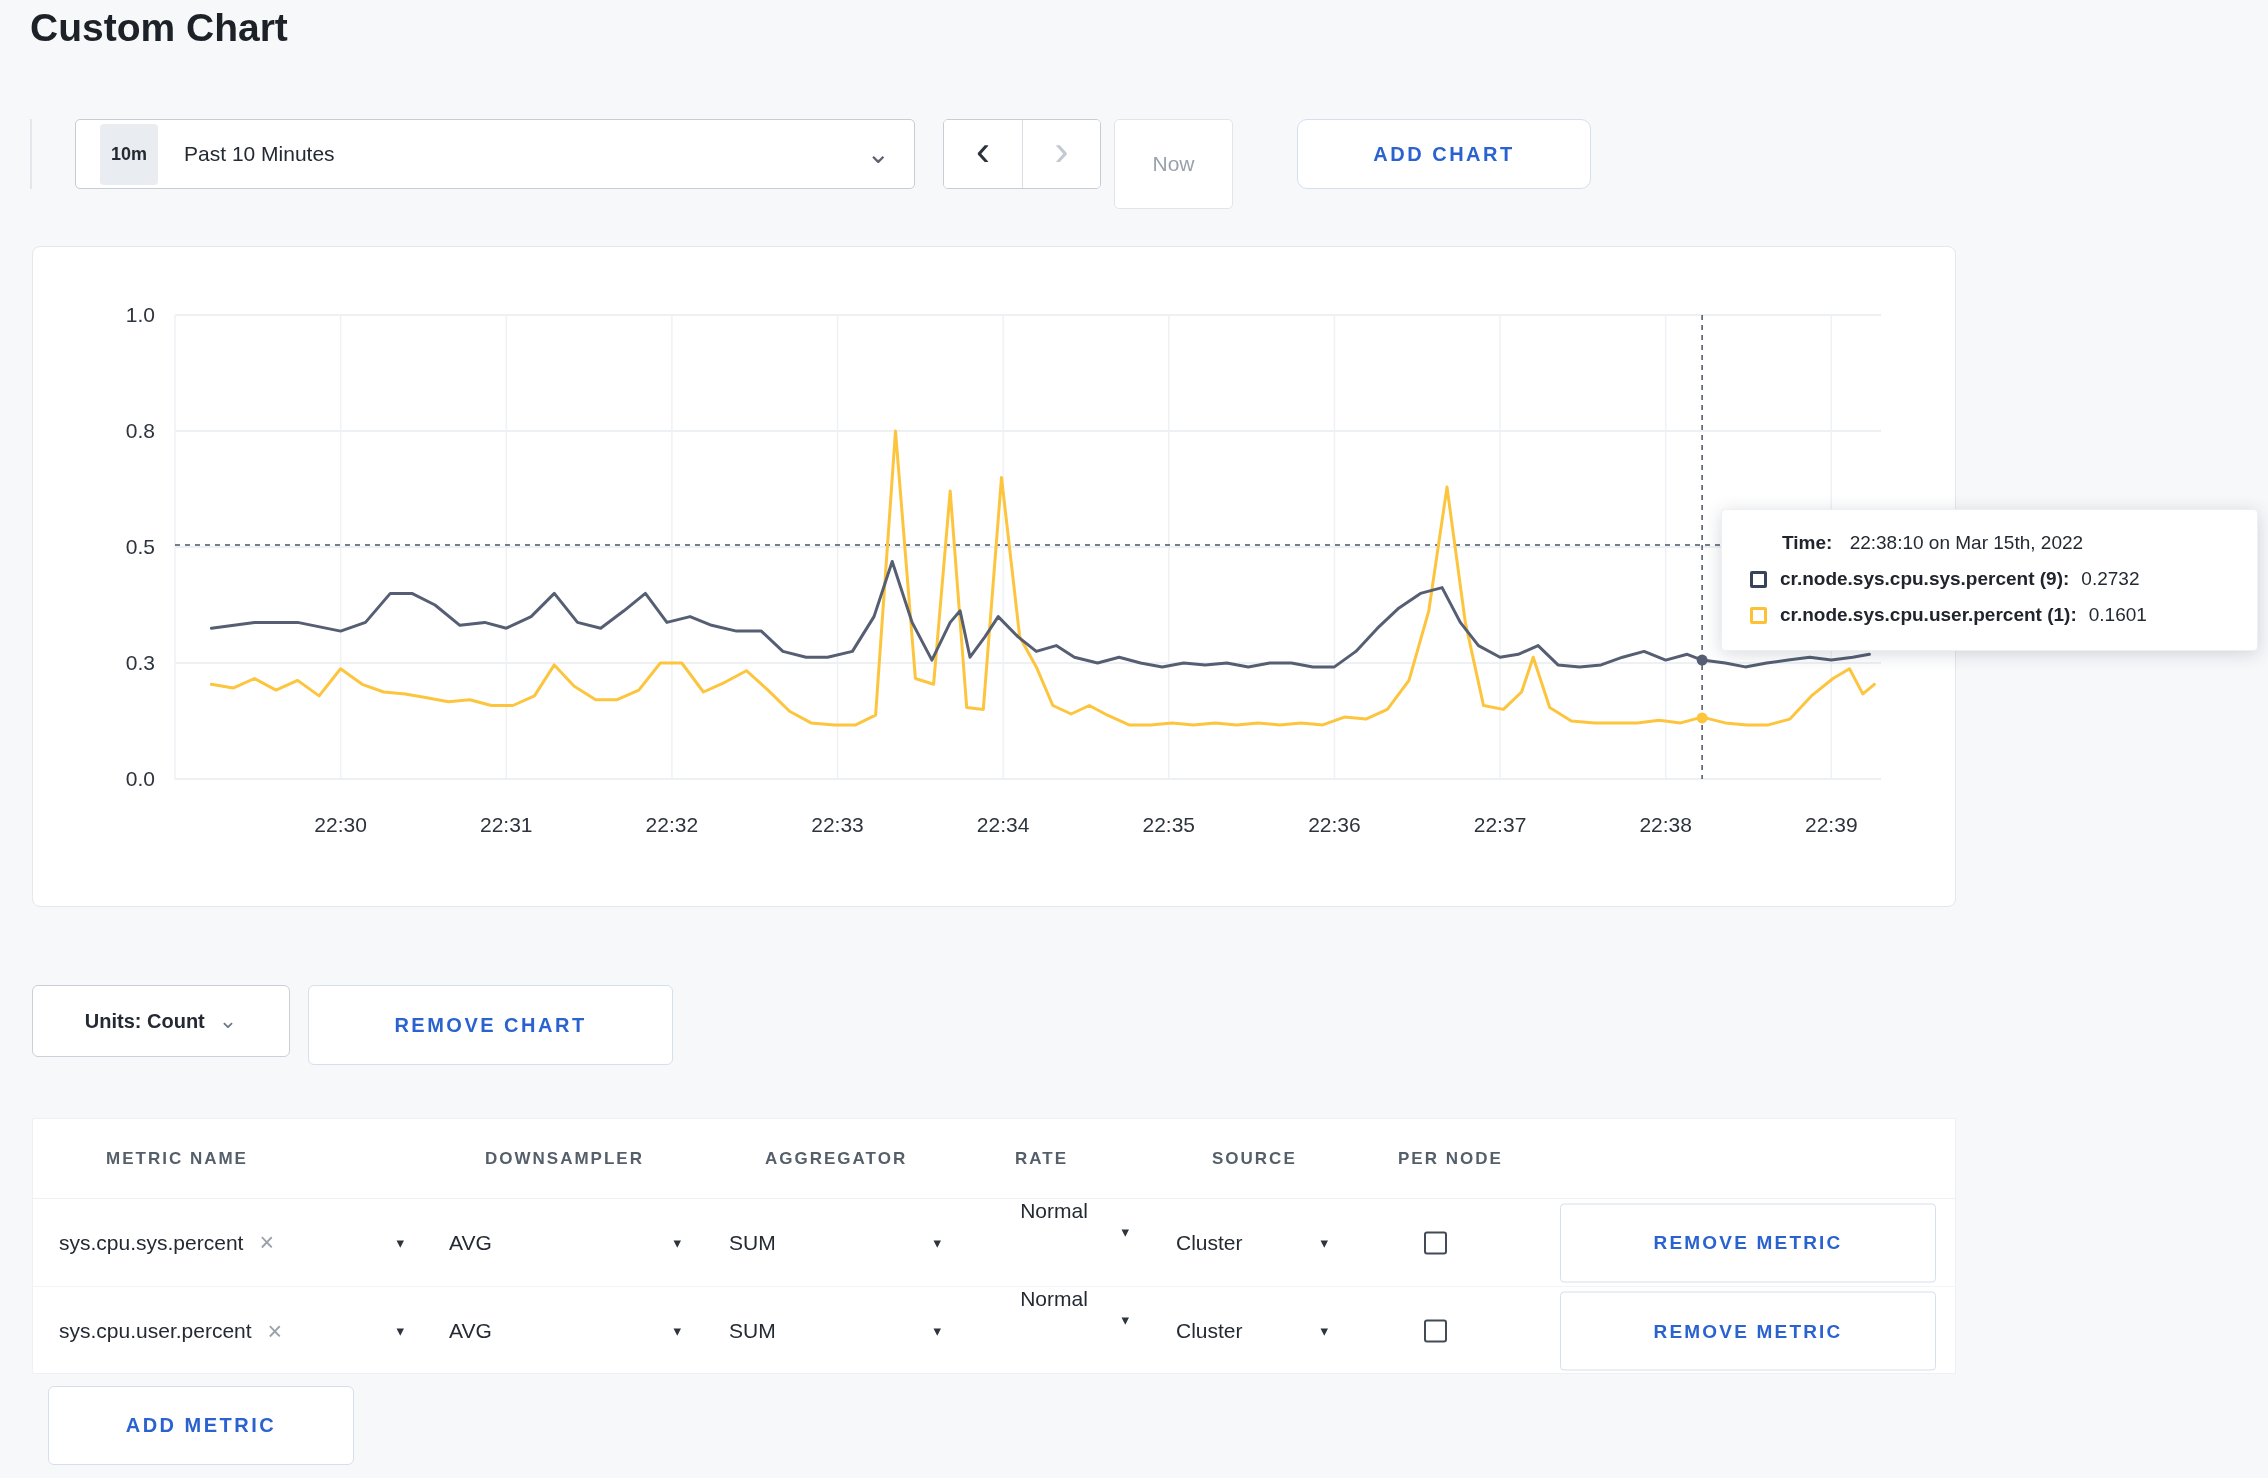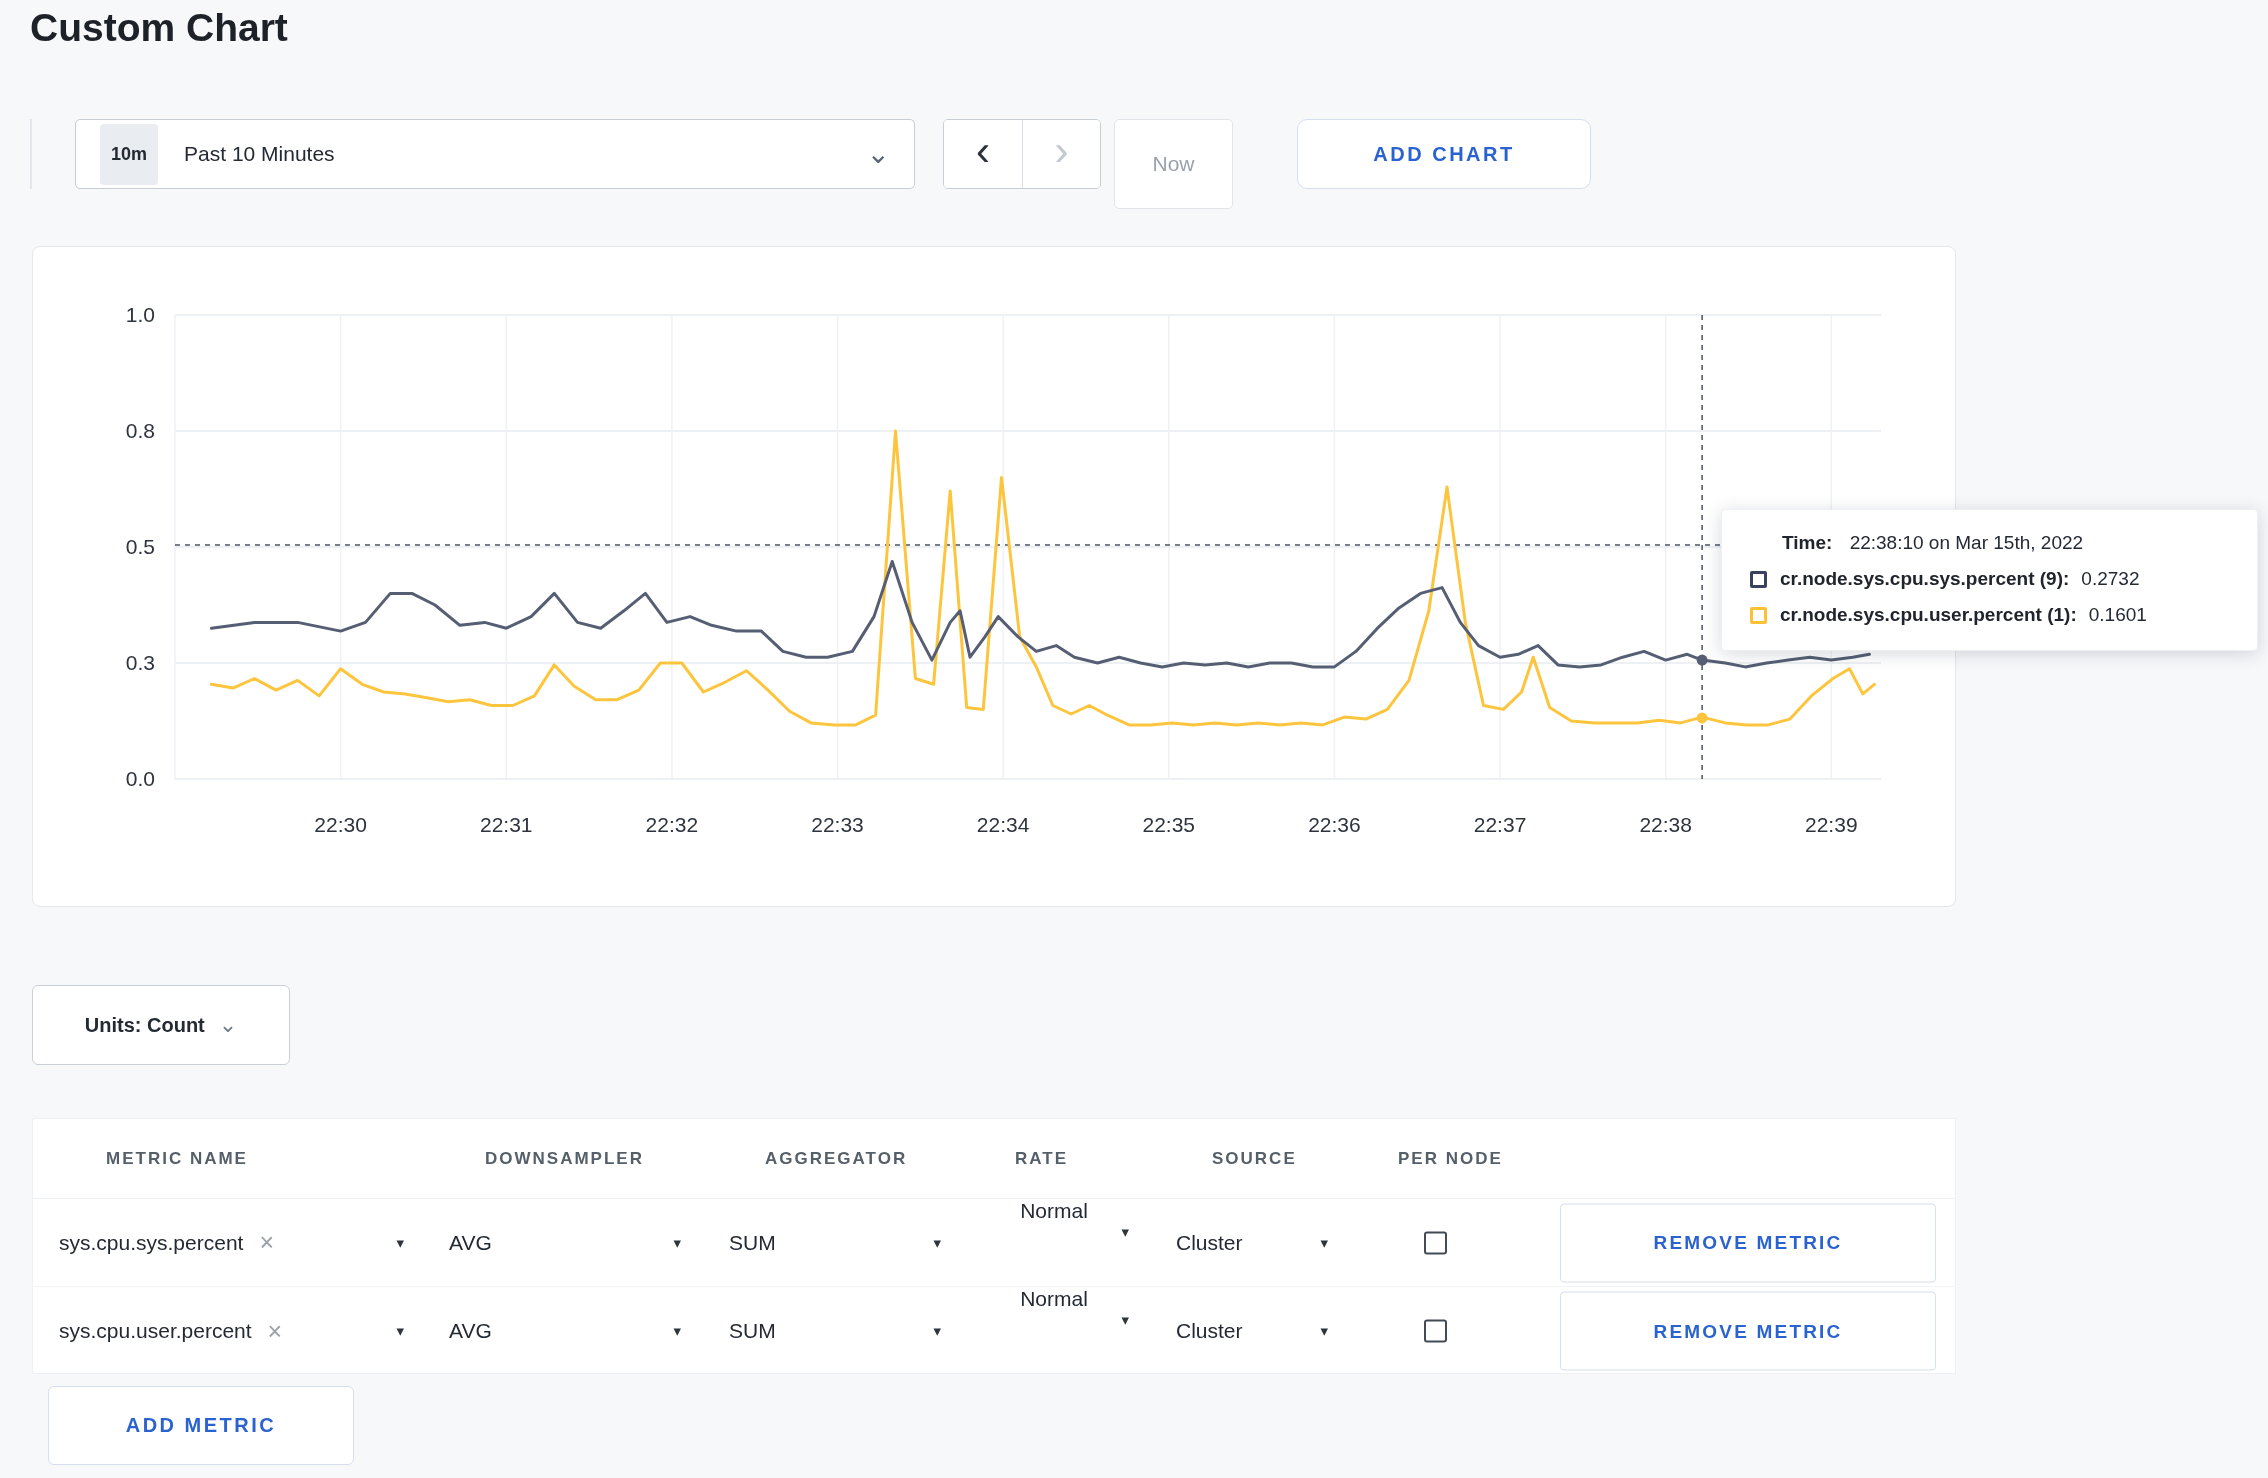--- a/index.html
+++ b/index.html
@@ -46,21 +46,21 @@
   
   .tooltip { position:absolute; left:1721px; top:509px; width:537px; background:#fff; border:1px solid #edeff2;
     border-radius:4px; box-shadow:0 3px 18px rgba(40,50,70,0.18); padding:22px 28px 24px 28px; z-index:5; }
   .tt-time { margin-left:32px; font-size:19px; }
   .tt-row { display:flex; align-items:center; margin-top:14px; font-size:19px; }
   .tt-label { font-weight:700; color:#20242c; font-size:19px; }
   .tt-val { margin-left:12px; font-size:19px; color:#242a33; }
   .swatch { width:17px; height:17px; border:3px solid #888; border-radius:2px; background:#fff; margin-right:13px; flex:none; }
 
   
-  .units-btn { position:absolute; left:32px; top:985px; width:258px; height:80px; background:#fff;
+  .units-btn { position:absolute; left:32px; top:985px; width:258px; height:72px; background:#fff;
     border:1px solid #c9d0d8; border-radius:6px; display:flex; align-items:center; justify-content:center; gap:14px;
     font-size:20px; font-weight:700; color:#242a33; }
   .units-chev { color:#707a86; font-size:22px; font-weight:400; line-height:1; }
   .remove-chart-btn { position:absolute; left:308px; top:985px; width:365px; height:80px; font-size:20px; border-radius:6px; }
 
   
   .table-card { position:absolute; left:32px; top:1118px; width:1924px; height:256px; background:#fff;
     border:1px solid #eef0f3; border-radius:2px; }
   .t-head { position:relative; height:80px; border-bottom:1px solid #eef1f4; }
   .t-head span { position:absolute; top:50%; transform:translateY(-50%); font-size:17px; font-weight:700;
@@ -168,20 +168,21 @@
       <span class="tt-label">cr.node.sys.cpu.user.percent (1):</span>
       <span class="tt-val">0.1601</span>
     </div>
   </div>
 
   <button class="units-btn">
     <span>Units: Count</span>
     <span class="units-chev">⌄</span>
   </button>
 
+  <button class="outline-btn remove-chart-btn">REMOVE CHART</button>
 
   <div class="table-card">
     <div class="t-head">
       <span class="h-metric">METRIC NAME</span>
       <span class="h-ds">DOWNSAMPLER</span>
       <span class="h-ag">AGGREGATOR</span>
       <span class="h-rate">RATE</span>
       <span class="h-src">SOURCE</span>
       <span class="h-node">PER NODE</span>
     </div>

